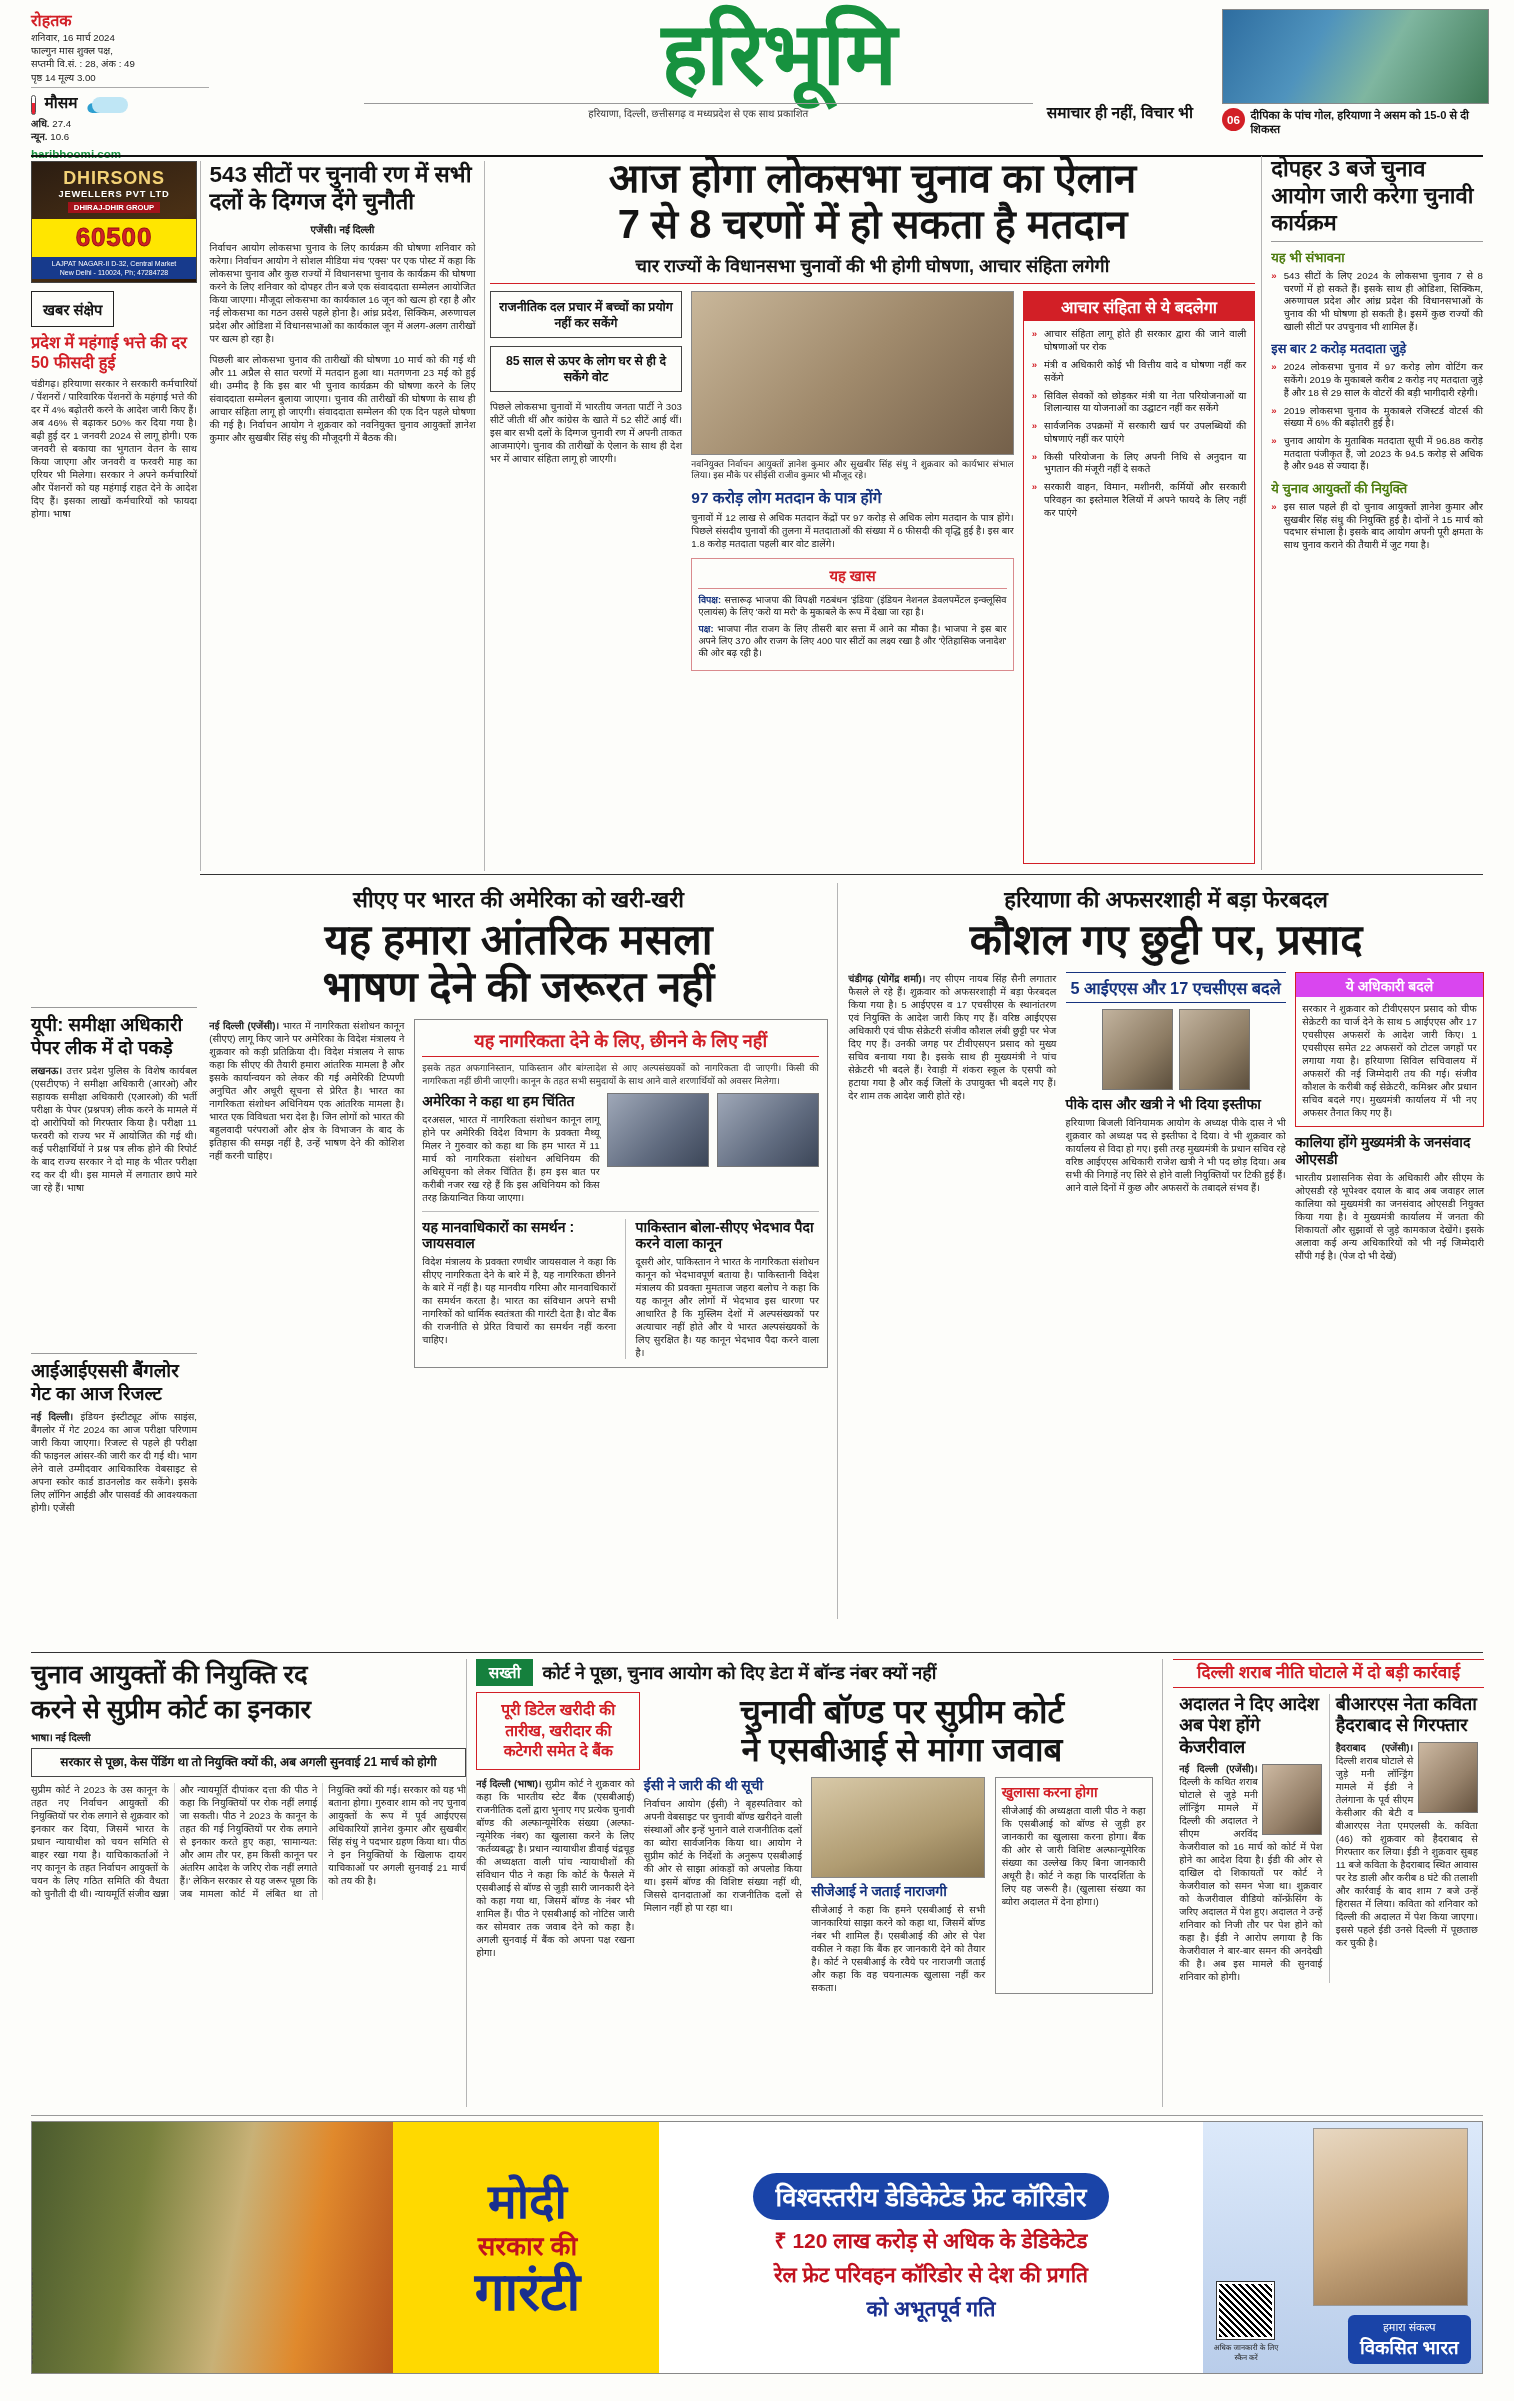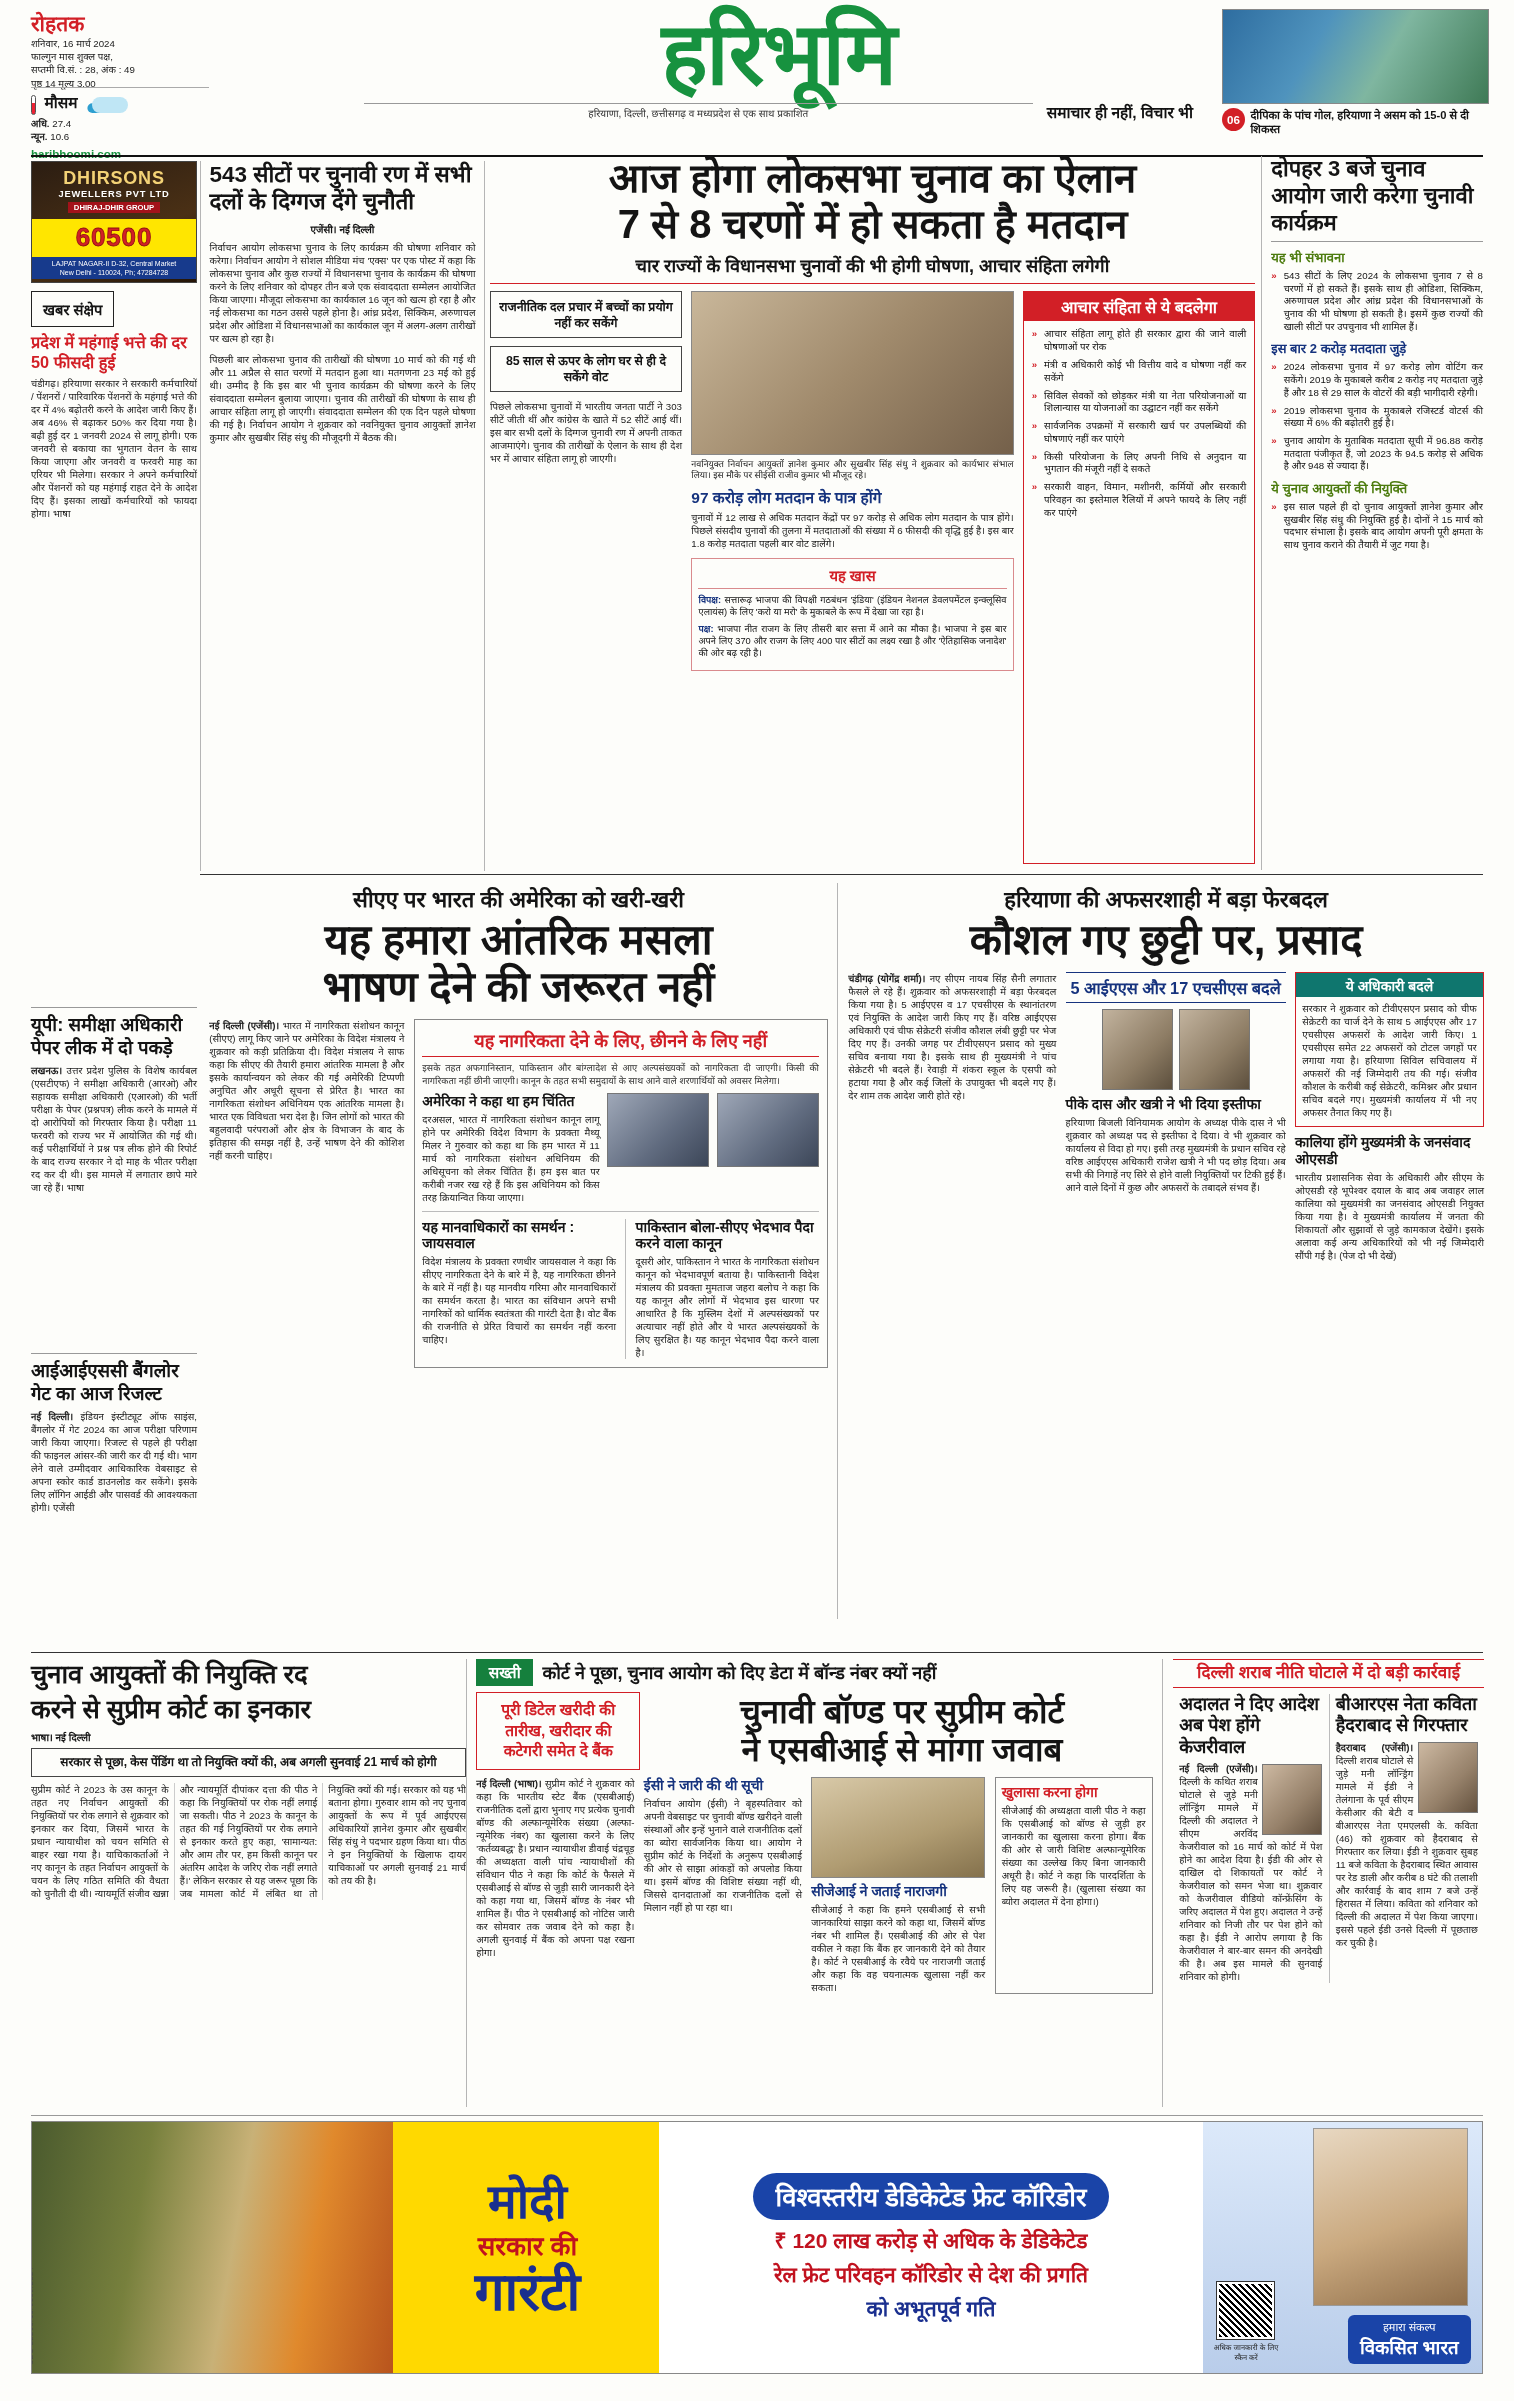--- a/index.html
+++ b/index.html
@@ -10,21 +10,21 @@
   .byline { font-weight:bold; font-size:10px; }
   .caption { font-size:9px; line-height:1.25; color:#222; margin-top:3.1px; text-align:justify; }
   ul.bul { list-style:none; }
   ul.bul li { position:relative; padding-left:12.4px; margin-bottom:5.4px; font-size:9.7px; line-height:1.3; text-align:justify; }
   ul.bul li::before { content:"\00BB"; position:absolute; left:0; top:0; color:#d21f26; font-weight:bold; }
   .red { color:#d21f26; }
   .navy { color:#16337e; }
 
   
   .masthead { position:absolute; left:31px; top:6.2px; width:1452px; height:147px; }
-  .mh-city { color:#d21f26; font-size:21px; font-weight:bold; }
+  .mh-city { color:#d21f26; font-size:16px; font-weight:bold; }
   .mh-line { font-size:9.7px; line-height:1.35; color:#222; }
   .mh-weather { position:absolute; left:0; top:81px; width:178px; border-top:0.8px solid #aaa; padding-top:3.1px; }
   .mh-weather .wt { font-size:15.5px; font-weight:bold; }
   .thermo { display:inline-block; width:5.4px; height:20px; background:linear-gradient(#fff 40%,#e23 40%); border:0.8px solid #555; border-radius:3.1px; vertical-align:middle; margin-right:4.6px; }
   .cloud { display:inline-block; width:36px; height:15.5px; background:#bfe6f5; border-radius:9.3px; vertical-align:middle; margin-left:11px; box-shadow:-7.7px 3.1px 0 -3.1px #2e9fd0; }
   .site { color:#17923f; font-weight:bold; font-size:11.6px; margin-top:3.1px; }
   .mh-center { position:absolute; left:333px; top:1.5px; width:829px; text-align:center; }
   .mh-logo { font-size:87px; font-weight:bold; color:#17923f; line-height:1.05; letter-spacing:-1.5px; }
   .mh-tagrow { display:flex; align-items:center; margin-top:1.5px; }
   .mh-tag { flex:1; font-size:10px; color:#333; border-top:0.8px solid #999; padding-top:2.3px; }
@@ -98,21 +98,21 @@
   .sub-t { font-size:14px; font-weight:bold; line-height:1.2; margin-bottom:3.1px; }
   .caa-bot { display:grid; grid-template-columns:1fr 1fr; gap:9.3px; border-top:0.8px solid #bbb; padding-top:6.2px; }
 
   
   #sec-haryana { left:839px; top:883px; width:645px; height:736px; padding:0 0 0 9.3px; }
   .har-grid { display:grid; grid-template-columns:208px 1fr 189px; gap:9.3px; margin-top:9.3px; }
   .har-box5-t { text-align:center; color:#16337e; font-size:16.3px; font-weight:bold; border-top:1.5px solid #16337e; border-bottom:1.5px solid #16337e; padding:3.1px 0; margin-bottom:5.4px; }
   .har-ph-row { display:flex; gap:6.2px; justify-content:center; margin:6.2px 0; }
   .portrait-sm { width:71px; height:81px; background:linear-gradient(135deg,#c2b39e,#8d7c64 60%,#5c4f3d); border:0.8px solid #777; }
   .off-box { border:1.2px solid #d21f26; padding:6.2px; }
-  .off-t { text-align:center; color:#fff; background:#0f766e; font-size:14px; font-weight:bold; padding:2.3px; margin:-6.2px -6.2px 5.4px; }
+  .off-t { text-align:center; color:#fff; background:#d946ef; font-size:14px; font-weight:bold; padding:2.3px; margin:-6.2px -6.2px 5.4px; }
 
   
   #sec-sc { left:31px; top:1659px; width:435px; height:448px; }
   .sc-hl { font-size:25.6px; font-weight:bold; line-height:1.2; margin-bottom:4.6px; }
   .sc-sub { border:1.2px solid #444; padding:5.4px; font-size:12px; font-weight:bold; line-height:1.3; margin:4.6px 0 6.2px; text-align:center; }
   .sc-body { column-count:3; column-gap:11px; column-rule:0.8px solid #ccc; }
 
   
   #sec-bonds { left:466px; top:1659px; width:697px; height:448px; border-left:0.8px solid #b5b5b5; border-right:0.8px solid #b5b5b5; padding:0 9.3px; }
   .bond-top { display:flex; align-items:center; gap:9.3px; margin-bottom:6.2px; }

